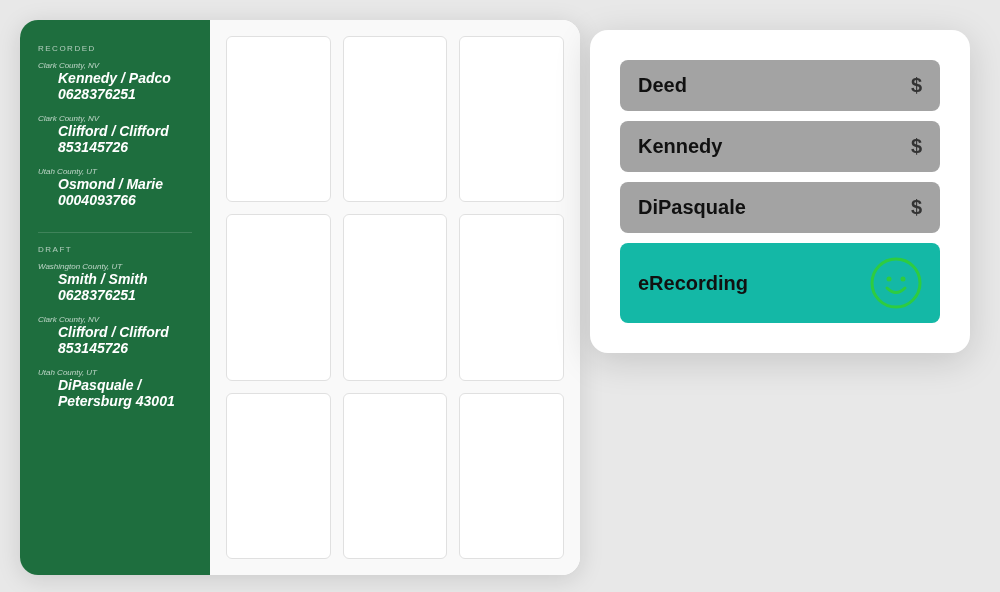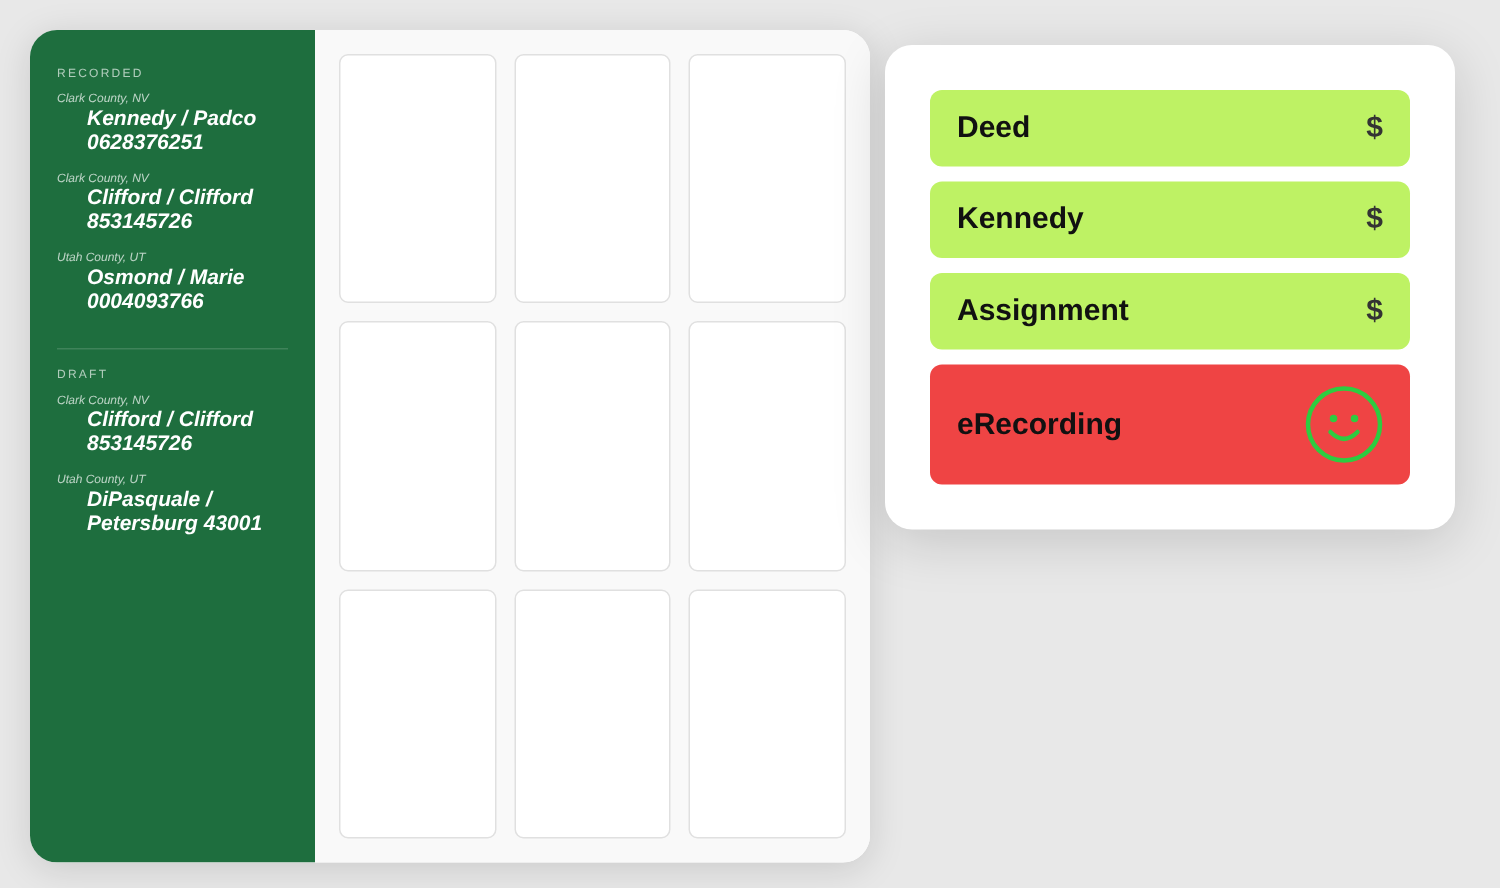--- a/index.html
+++ b/index.html
@@ -114,21 +114,21 @@
       font-size: 24px;
       font-weight: 800;
       color: #111;
       margin-bottom: 18px;
     }
 
     .fee-row {
       display: flex;
       align-items: center;
       justify-content: space-between;
-      background: #bef264;
+      background: #a3a3a3;
       border-radius: 8px;
       padding: 14px 18px;
       margin-bottom: 10px;
     }
 
     .fee-label {
       font-size: 20px;
       font-weight: 600;
       color: #111;
     }
@@ -136,21 +136,21 @@
     .fee-dollar {
       font-size: 20px;
       font-weight: 600;
       color: #333;
     }
 
     .erecording-row {
       display: flex;
       align-items: center;
       justify-content: space-between;
-      background: #ef4444;
+      background: #14b8a6;
       border-radius: 8px;
       padding: 14px 18px;
       margin-top: 10px;
       text-align: right;
     }
 
     .erecording-label {
       font-size: 20px;
       font-weight: 600;
       color: #111;
@@ -181,20 +181,24 @@
     <div class="sidebar-item">
       <div class="sidebar-item-county">Utah County, UT</div>
       <div class="sidebar-item-name">Osmond / Marie 0004093766</div>
     </div>
 
     <div class="sidebar-divider"></div>
 
     <div class="sidebar-section-label">DRAFT</div>
 
     <div class="sidebar-item">
+      <div class="sidebar-item-county">Washington County, UT</div>
+      <div class="sidebar-item-name">Smith / Smith 0628376251</div>
+    </div>
+    <div class="sidebar-item">
       <div class="sidebar-item-county">Clark County, NV</div>
       <div class="sidebar-item-name">Clifford / Clifford 853145726</div>
     </div>
     <div class="sidebar-item">
       <div class="sidebar-item-county">Utah County, UT</div>
       <div class="sidebar-item-name">DiPasquale / Petersburg 43001</div>
     </div>
   </div>
 
   <div class="main-content">
@@ -216,21 +220,21 @@
     <span class="fee-label">Deed</span>
     <span class="fee-dollar">$</span>
   </div>
 
   <div class="fee-row">
     <span class="fee-label">Kennedy</span>
     <span class="fee-dollar">$</span>
   </div>
 
   <div class="fee-row">
-    <span class="fee-label">Assignment</span>
+    <span class="fee-label">DiPasquale</span>
     <span class="fee-dollar">$</span>
   </div>
 
   <div class="erecording-row">
     <span class="erecording-label">eRecording</span>
     <svg class="smiley-icon" viewBox="0 0 52 52" fill="none" xmlns="http://www.w3.org/2000/svg">
       <circle cx="26" cy="26" r="24" stroke="#2ecc40" stroke-width="3" fill="none"></circle>
       <circle cx="19" cy="22" r="2.5" fill="#2ecc40"></circle>
       <circle cx="33" cy="22" r="2.5" fill="#2ecc40"></circle>
       <path d="M17 31 Q26 40 35 31" stroke="#2ecc40" stroke-width="3" stroke-linecap="round" fill="none"></path>

